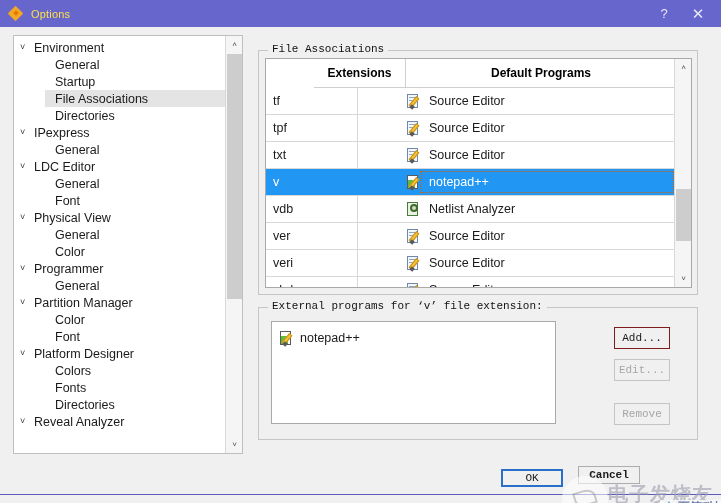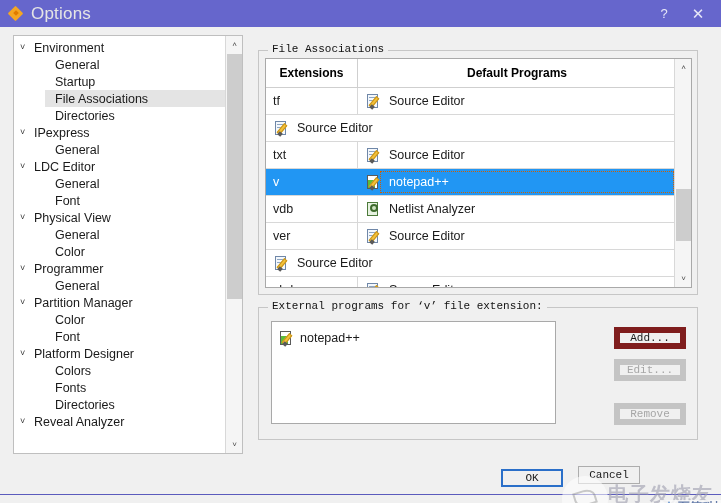--- a/index.html
+++ b/index.html
@@ -36,21 +36,21 @@
     transform: rotate(45deg);
     border-radius: 1px;
   }
   .app-icon .diamond-in {
     position: absolute; left: 5.5px; top: 5.5px;
     width: 4px; height: 4px;
     background: #e07b00;
     transform: rotate(45deg);
   }
   .title-text {
-    color: #e5e5e5; font-size: 17px;
+    color: #fde047; font-size: 11px;
     letter-spacing: .2px;
   }
   .tb-buttons {
     margin-left: auto; display: flex; align-items: center;
     height: 27px;
   }
   .tb-btn {
     width: 34px; height: 27px;
     display: flex; align-items: center; justify-content: center;
     color: #e8e8f8; font-size: 14px;
@@ -132,31 +132,33 @@
     overflow: hidden;
   }
   .tbl {
     position: absolute; left: 0; top: 0;
     width: 410px;
   }
   .thead {
     display: flex; height: 29px;
     border-bottom: 1px solid #cfcfcf;
     background: #ffffff;
+    margin-left: 48px;
   }
   .th {
     font-size: 12px; font-weight: bold; color: #000;
     display: flex; align-items: center; justify-content: center;
   }
   .th.ext { width: 92px; border-right: 1px solid #cfcfcf; }
   .th.prog { flex: 1; }
   .trow {
     display: flex; height: 27px;
     border-bottom: 1px solid #d8d8d8;
     align-items: center;
+    gap: 40px;
   }
   .trow.selected { background: #2196f3; }
   .td-ext {
     width: 92px; height: 100%;
     display: flex; align-items: center;
     padding-left: 7px;
     font-size: 12.5px; color: #1a1a1a;
     border-right: 1px solid #d8d8d8;
   }
   .trow.selected .td-ext { color: #ffffff; border-right-color: #2196f3; }
@@ -222,22 +224,22 @@
     background: #ffffff; border: 1px solid #a9a9a9;
     padding: 6px 0 0 8px;
   }
   .listitem {
     display: flex; align-items: center;
     font-size: 12.5px; color: #1a1a1a;
     height: 19px;
   }
   .side-btn {
     position: absolute; left: 355px;
-    width: 72px; height: 22px;
-    border: 6px solid #7f1d1d;
+    width: 56px; height: 22px;
+    border: 1px solid #7f1d1d;
     background: #f0f0f0;
     font-family: "Liberation Mono", monospace;
     font-size: 11px;
     color: #1a1a1a;
     display: flex; align-items: center; justify-content: center;
     cursor: default;
   }
   .side-btn.disabled { color: #a6a6a6; border-color: #c4c4c4; }
   #btn-add { top: 19px; }
   #btn-edit { top: 51px; }
@@ -251,21 +253,21 @@
   .dlg-btn {
     position: absolute;
     width: 62px; height: 18px;
     font-family: "Liberation Mono", monospace;
     font-size: 11px; color: #1a1a1a;
     display: flex; align-items: center; justify-content: center;
     background: #f0f0f0; border: 1px solid #adadad;
     cursor: default;
   }
   #btn-ok { left: 501px; top: 469px; border: 2px solid #2a6fc9; }
-  #btn-cancel { left: 578px; top: 466px; }
+  #btn-cancel { left: 578px; top: 466px; font-weight: bold; }
 
   
   .watermark {
     position: absolute; left: 560px; top: 473px;
     width: 161px; height: 51px;
     pointer-events: none; opacity: .72;
   }
   .wm-circle {
     position: absolute; left: 2px; top: 3px;
     width: 46px; height: 46px; border-radius: 50%;
@@ -426,20 +428,21 @@
                 <span class="page"></span>
                 <span class="line" style="top:4px"></span>
                 <span class="line" style="top:7px"></span>
                 <span class="pencil"></span>
                 <span class="pencil-tip"></span>
               </span>
               <span class="prog-label">Source Editor</span>
             </div>
           </div>
           <div class="trow">
+            <div class="td-ext">tpf</div>
             <div class="td-prog">
               <span class="ic">
                 <span class="page"></span>
                 <span class="line" style="top:4px"></span>
                 <span class="line" style="top:7px"></span>
                 <span class="pencil"></span>
                 <span class="pencil-tip"></span>
               </span>
               <span class="prog-label">Source Editor</span>
             </div>
@@ -487,20 +490,21 @@
                 <span class="page"></span>
                 <span class="line" style="top:4px"></span>
                 <span class="line" style="top:7px"></span>
                 <span class="pencil"></span>
                 <span class="pencil-tip"></span>
               </span>
               <span class="prog-label">Source Editor</span>
             </div>
           </div>
           <div class="trow">
+            <div class="td-ext">veri</div>
             <div class="td-prog">
               <span class="ic">
                 <span class="page"></span>
                 <span class="line" style="top:4px"></span>
                 <span class="line" style="top:7px"></span>
                 <span class="pencil"></span>
                 <span class="pencil-tip"></span>
               </span>
               <span class="prog-label">Source Editor</span>
             </div>

